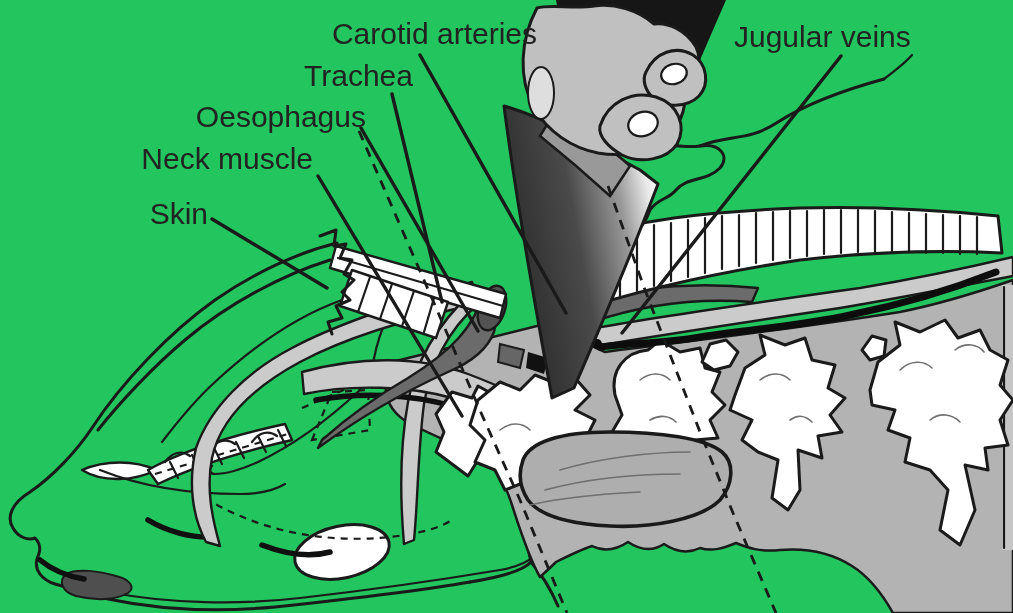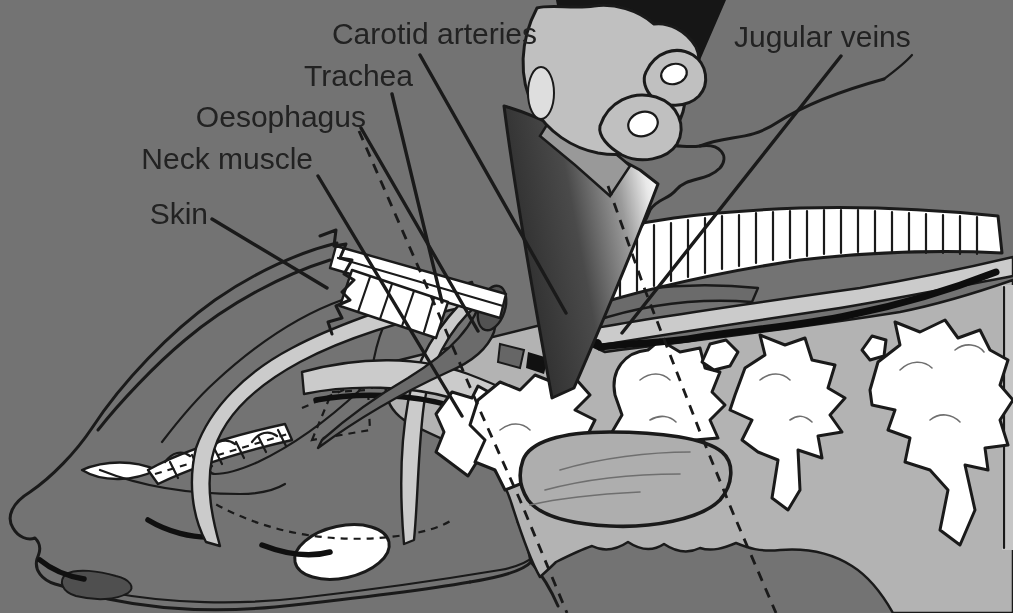--- a/index.html
+++ b/index.html
@@ -1,16 +1,16 @@
 <!DOCTYPE html>
 <html><head>
 <meta charset="utf-8">
 <style>
   html,body{margin:0;padding:0;background:#ffffff;}
-  #stage{position:relative;width:1013px;height:613px;background:#737373;overflow:hidden;text-align:right;}
+  #stage{position:relative;width:1013px;height:613px;background:#22c55e;overflow:hidden;text-align:right;}
   svg{display:block;}
   .ln{fill:none;stroke:#1a1a1a;stroke-width:3;stroke-linecap:round;stroke-linejoin:round;}
   .ln2{fill:none;stroke:#1a1a1a;stroke-width:2.2;stroke-linecap:round;stroke-linejoin:round;}
   .thick{fill:none;stroke:#101010;stroke-width:5.5;stroke-linecap:round;}
   .fillw{fill:#ffffff;stroke:#1a1a1a;stroke-width:3;stroke-linejoin:round;}
   .fillw2{fill:#ffffff;stroke:#1a1a1a;stroke-width:2.4;stroke-linejoin:round;}
   .dash{fill:none;stroke:#1a1a1a;stroke-width:2.8;stroke-dasharray:10 8;stroke-linecap:butt;}
   .dash2{fill:none;stroke:#1a1a1a;stroke-width:2.2;stroke-dasharray:7 6;}
   .leader{fill:none;stroke:#1a1a1a;stroke-width:3.4;stroke-linecap:round;}
   .lbl{font-family:"Liberation Sans", sans-serif;font-size:30px;fill:#222222;}

